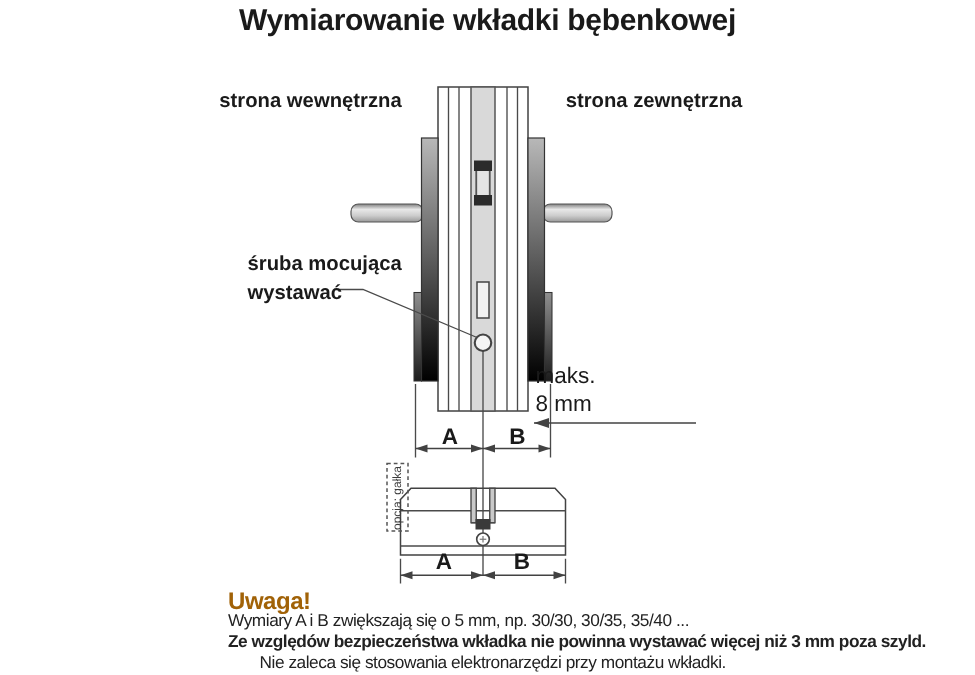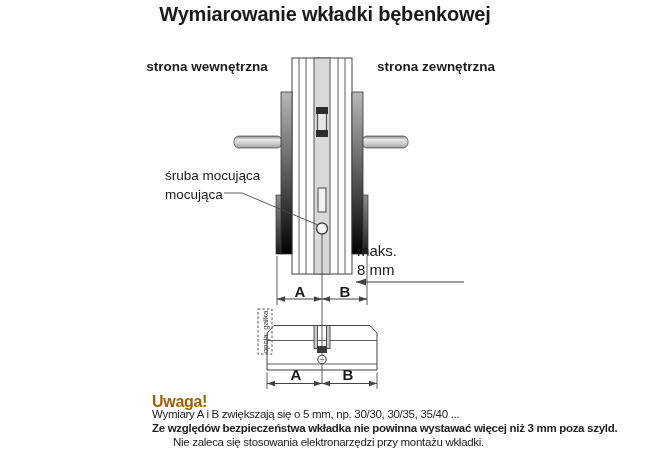--- a/index.html
+++ b/index.html
@@ -4,21 +4,21 @@
 <style>
   html,body{margin:0;padding:0;background:#fff;}
   #stage{position:relative;width:650px;height:450px;background:#fff;overflow:hidden;
          font-family:"Liberation Sans", sans-serif;color:#1a1a1a;}
   #diagram-svg{position:absolute;left:0;top:0;width:650px;height:450px;}
   .txt{position:absolute;white-space:nowrap;}
   .title{left:0;top:3px;width:650px;text-align:center;font-size:20px;font-weight:bold;letter-spacing:-0.2px;}
   .side-label{top:59px;width:140px;text-align:center;font-size:13.5px;font-weight:bold;}
   .inner-side{left:137px;}
   .outer-side{left:366px;}
-  .screw-label{left:165px;top:167px;font-size:13.5px;font-weight:normal;line-height:18.5px;}
+  .screw-label{left:165px;top:167px;font-size:13.5px;font-weight:bold;line-height:18.5px;}
   .maks-label{left:357px;top:241px;font-size:15px;font-weight:normal;line-height:19px;}
   .dim{position:absolute;width:30px;text-align:center;font-size:15px;font-weight:bold;}
   .dimA-top{left:285px;top:283px;}
   .dimB-top{left:330px;top:283px;}
   .dimA-bot{left:281px;top:366px;}
   .dimB-bot{left:333px;top:366px;}
   .knob-option{position:absolute;left:243px;top:324.5px;width:45px;height:14px;
                transform:rotate(-90deg);text-align:center;font-size:8px;color:#3c3c3c;
                line-height:14px;white-space:nowrap;}
   .notes{position:absolute;left:152px;font-size:11.5px;letter-spacing:-0.3px;color:#222;}
@@ -138,21 +138,21 @@
     </g>
   </svg>
 
   <div class="txt title">Wymiarowanie wkładki bębenkowej</div>
 
   <div class="txt side-label outer-side">strona zewnętrzna</div>
   <div class="txt side-label inner-side">strona wewnętrzna</div>
 
   <div class="txt screw-label">
     <div>śruba mocująca</div>
-    <div>mocująca</div>
+    <div>wystawać</div>
   </div>
 
   <div class="txt maks-label">
     <div>maks.</div>
     <div>8 mm</div>
   </div>
 
   <div class="dim dimA-top">A</div>
   <div class="dim dimB-top">B</div>
   <div class="dim dimA-bot">A</div>

